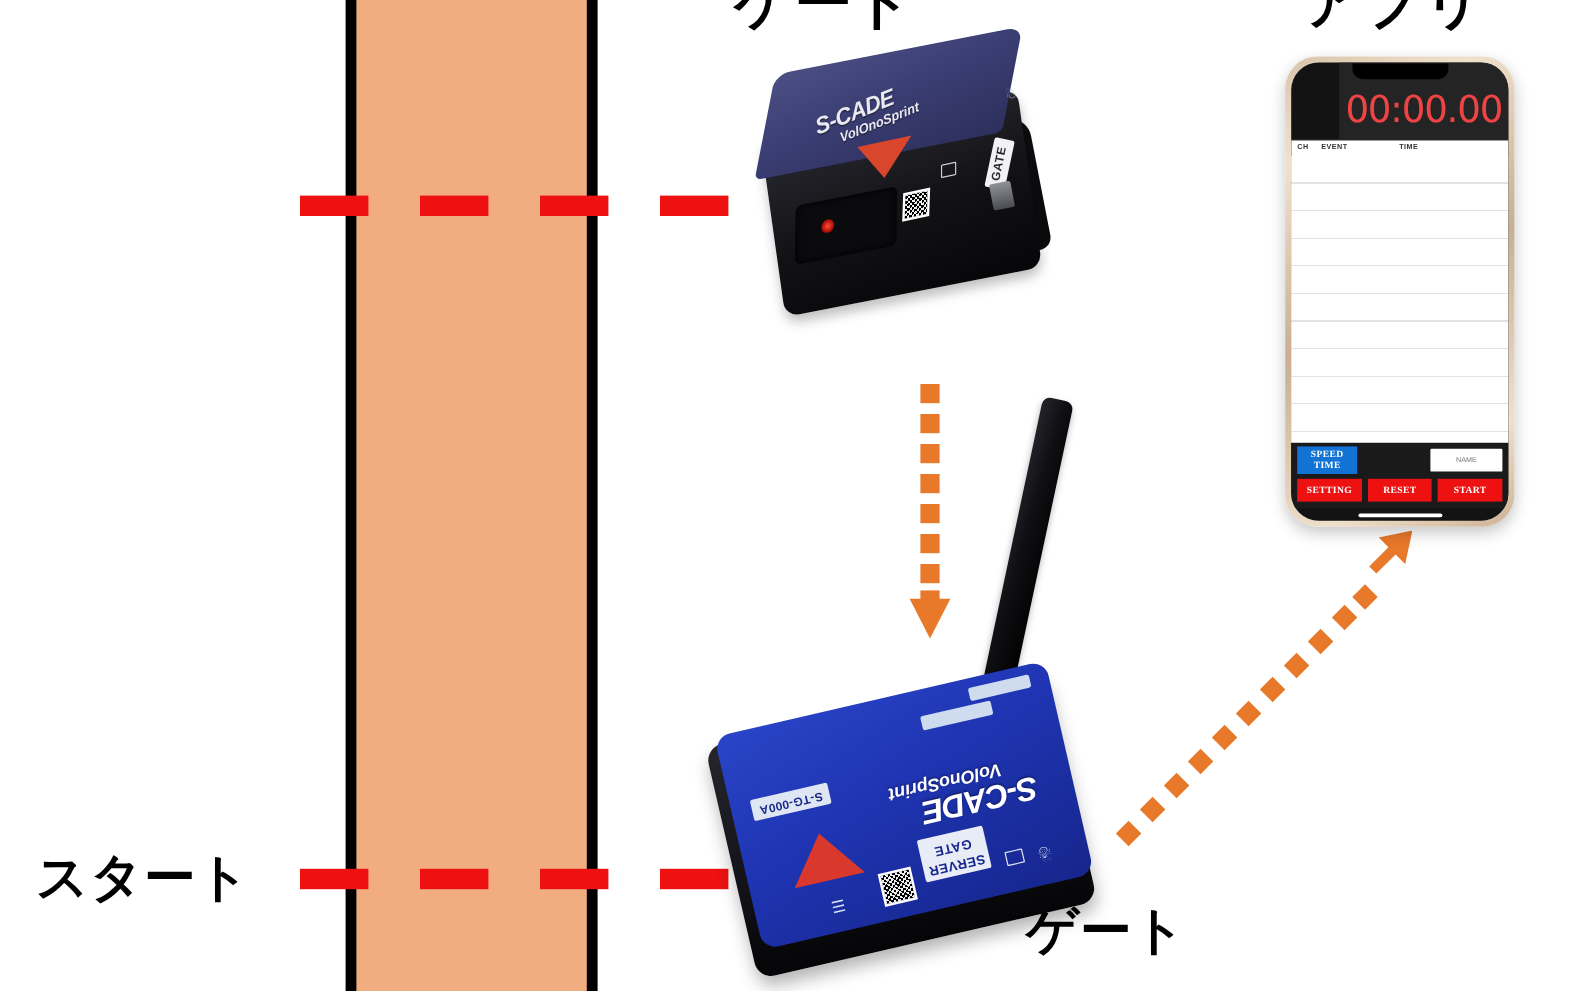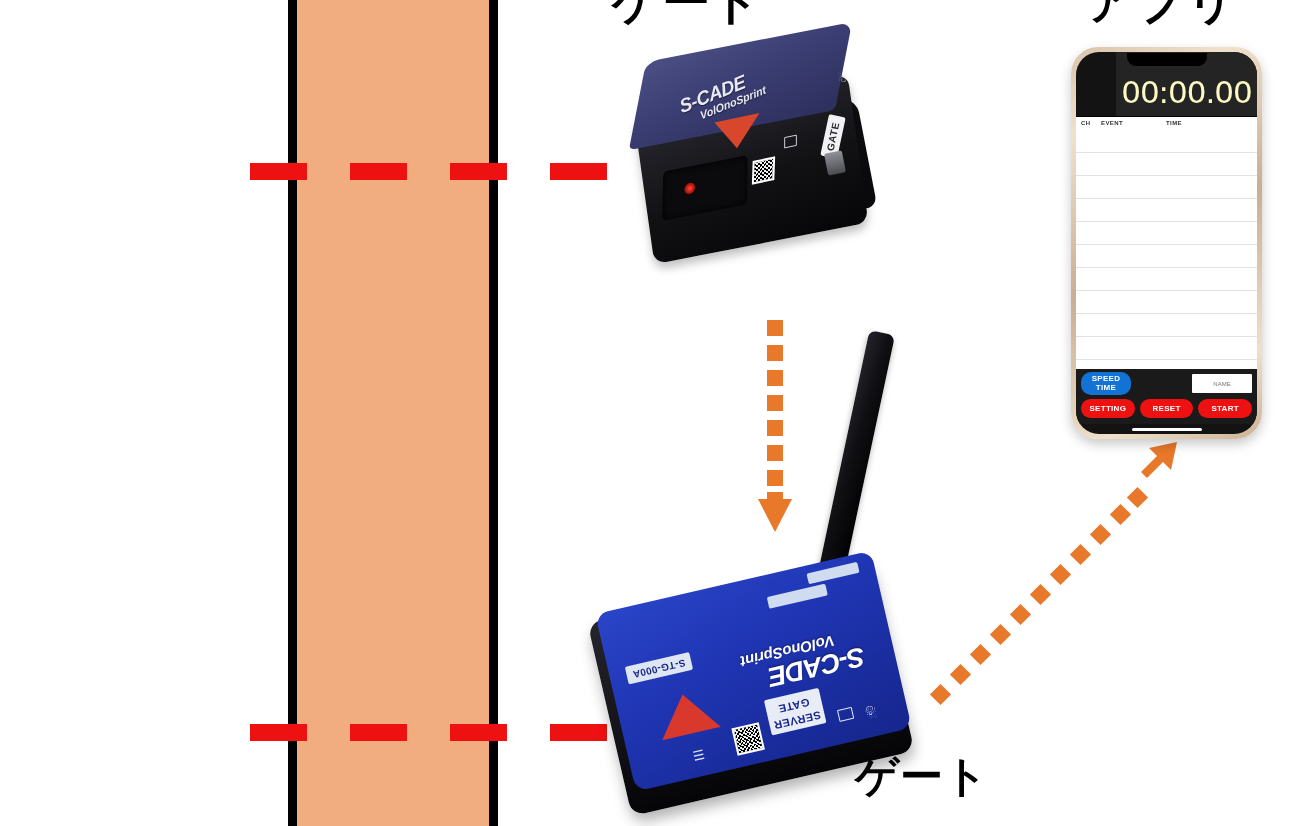--- a/index.html
+++ b/index.html
@@ -369,21 +369,21 @@
   .notch {
     position: absolute;
     left: 50%; top: 1px;
     transform: translateX(-50%);
     width: 80px; height: 13px;
     background: #000;
     border-radius: 0 0 9px 9px;
     z-index: 5;
   }
   .timer {
-    color: #fef9c3;
+    color: #ef4444;
     font-family: "DejaVu Sans", "Liberation Sans", sans-serif;
     font-size: 31px;
     font-weight: 400;
     text-align: center;
     letter-spacing: -1px;
     padding-top: 22px;
     padding-bottom: 6px;
     background: #242424;
     margin-left: 40px;
   }
@@ -416,23 +416,23 @@
     align-items: center;
     gap: 5px;
     margin-bottom: 4px;
   }
   .btn {
     border: none;
     color: #ffffff;
     font-size: 8px;
     font-weight: 700;
     text-align: center;
-    border-radius: 10px;
+    border-radius: 0;
     letter-spacing: .3px;
-    font-family: Liberation Sans, sans-serif;
+    font-family: Liberation Serif, serif;
     cursor: pointer;
   }
   .btn-speed {
     background: #1273d4;
     width: 50px;
     padding: 2px 0 3px;
     line-height: 9px;
   }
   .btn-speed span { display: block; }
   .spacer { flex: 1 1 auto; }
@@ -474,20 +474,21 @@
     <div class="dash"></div>
   </div>
 
   <div class="dash-row start">
     <div class="dash"></div>
     <div class="dash"></div>
     <div class="dash"></div>
     <div class="dash"></div>
   </div>
 
+  <div class="caption cap-start">スタート</div>
   <div class="caption cap-gate">ゲート</div>
   <div class="caption cap-app">アプリ</div>
   <div class="caption cap-server">
     <span>ゲート</span>
   </div>
 
   <div class="arrow-vert">
     <div class="sq" style="top:0px"></div>
     <div class="sq" style="top:25px"></div>
     <div class="sq" style="top:50px"></div>

